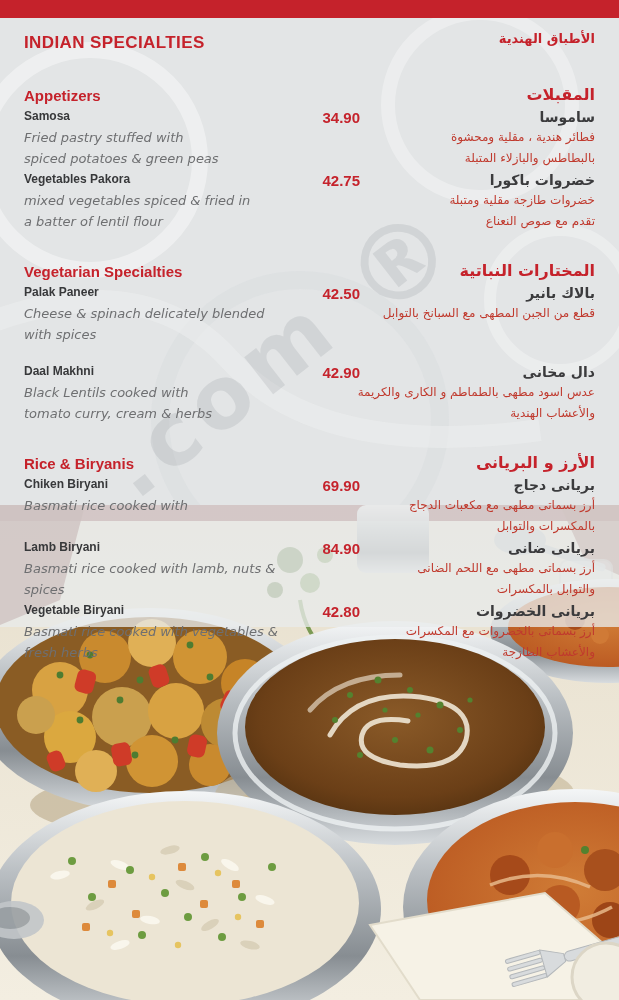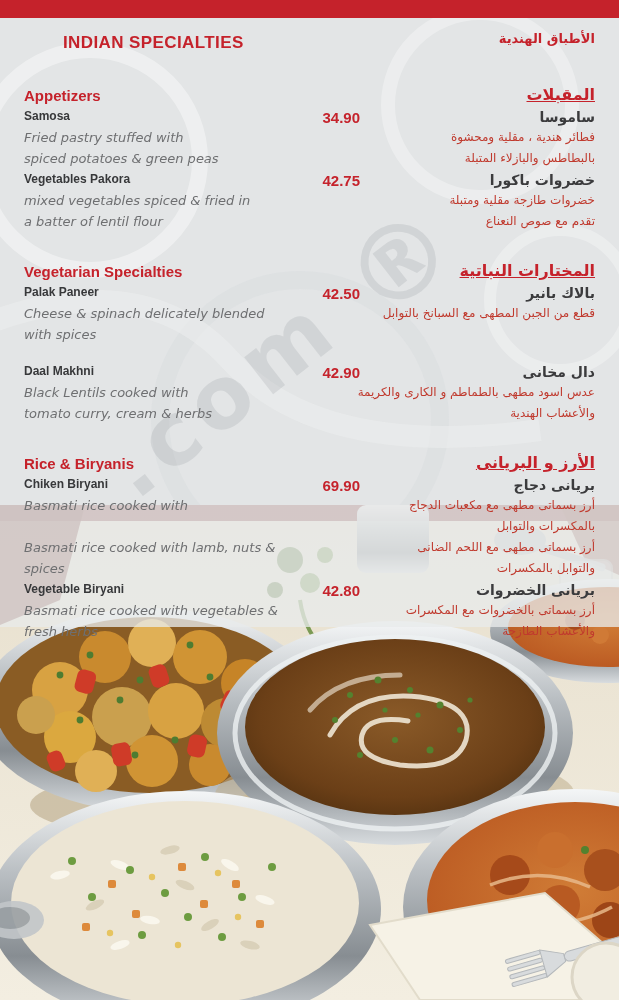--- a/index.html
+++ b/index.html
@@ -20,26 +20,26 @@
              white-space:nowrap;pointer-events:none;}
   .watermark .reg{font-size:104px;vertical-align:-10px;}
   
   .content{position:absolute;left:24px;top:33px;width:571px;z-index:5;}
   .row{position:relative;height:21px;}
   .row .en{position:absolute;left:0;top:0;white-space:nowrap;}
   .row .price{position:absolute;left:256px;top:0;width:80px;text-align:right;
               font-weight:bold;font-size:15px;color:#c5232c;}
   .row .ar{position:absolute;right:0;top:0;white-space:nowrap;direction:rtl;
            font-family:"DejaVu Sans",sans-serif;}
-  .title-row{height:32px;margin-left:39px;}
+  .title-row{height:32px;}
   .title-en{font-size:17px;font-weight:bold;color:#c5222b;letter-spacing:0.4px;}
   .title-ar{font-size:13px;font-weight:bold;color:#c5222b;top:-2px !important;}
   .heading-row{height:22px;margin-top:12px;}
   .heading-en{font-size:15px;font-weight:bold;color:#c5222b;}
-  .heading-ar{font-size:16px;font-weight:bold;color:#c5222b;top:-2px !important;text-decoration:underline;}
+  .heading-ar{font-size:16px;font-weight:bold;color:#c5222b;top:-2px !important;}
   .name-row .item-name{font-size:12px;font-weight:bold;color:#37383a;}
   .name-row .item-name-ar{font-size:14px;font-weight:bold;color:#3b3b3d;}
   .desc-row .desc-en{font-size:13px;font-style:italic;color:#6e6f71;
                      font-family:"DejaVu Sans",sans-serif;}
   .desc-row .desc-ar{font-size:12px;color:#c03a2e;}
   .gap10{height:10px;} .gap16{height:16px;}
 </style>
 </head>
 <body>
 
@@ -348,20 +348,25 @@
       <span class="price">69.90</span>
       <span class="ar item-name-ar" dir="rtl">بريانى دجاج</span>
     </div>
     <div class="row desc-row">
       <span class="en desc-en">Basmati rice cooked with</span>
       <span class="ar desc-ar" dir="rtl">أرز بسماتى مطهى مع مكعبات الدجاج</span>
     </div>
     <div class="row desc-row">
       <span class="ar desc-ar" dir="rtl">بالمكسرات والتوابل</span>
     </div>
+    <div class="row name-row">
+      <span class="en item-name">Lamb Biryani</span>
+      <span class="price">84.90</span>
+      <span class="ar item-name-ar" dir="rtl">بريانى ضانى</span>
+    </div>
     <div class="row desc-row">
       <span class="en desc-en">Basmati rice cooked with lamb, nuts &amp;</span>
       <span class="ar desc-ar" dir="rtl">أرز بسماتى مطهى مع اللحم الضانى</span>
     </div>
     <div class="row desc-row">
       <span class="en desc-en">spices</span>
       <span class="ar desc-ar" dir="rtl">والتوابل بالمكسرات</span>
     </div>
     <div class="row name-row">
       <span class="en item-name">Vegetable Biryani</span>

